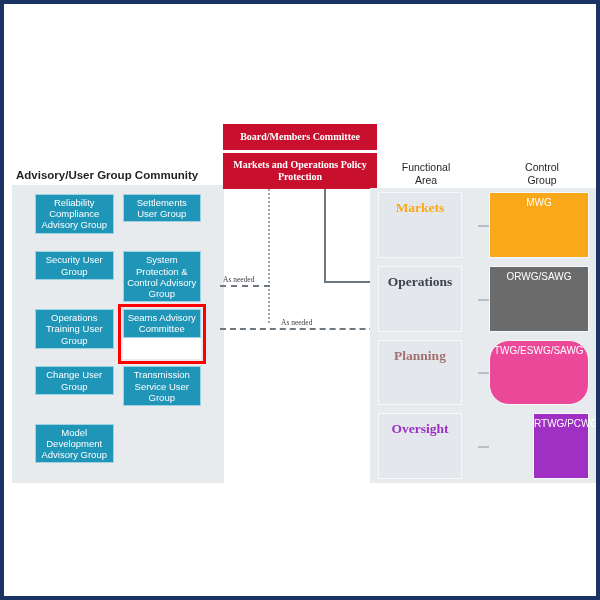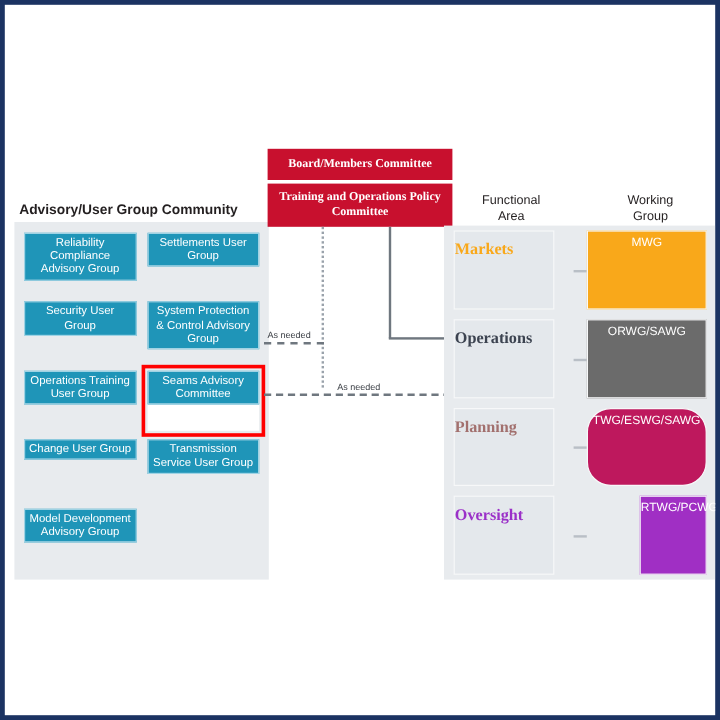--- a/index.html
+++ b/index.html
@@ -34,21 +34,21 @@
     position: absolute;
     left: 8px;
     top: 181px;
     width: 212px;
     height: 298px;
     background: #e8ebee;
   }
   .ug-grid {
     position: absolute;
     left: 0; top: 0; right: 0; bottom: 0;
-    padding: 9px 8px;
+    padding: 9px 23px;
     box-sizing: border-box;
     display: grid;
     grid-template-columns: 1fr 1fr;
     grid-template-rows: repeat(5, 1fr);
     column-gap: 9px;
     row-gap: 7px;
   }
   .ug-box {
     background: #1f95b8;
     border: 1px solid #9fd3e4;
@@ -118,20 +118,21 @@
   #conn-solid-h {
     left: 320px; top: 277px; width: 48px; height: 0;
     border-top: 2px solid #6f777f;
   }
   .conn-label {
     position: absolute;
     font-size: 7.5px;
     color: #3b3f45;
     background: transparent;
     white-space: nowrap;
+    font-family: Liberation Serif, serif;
   }
   #label-asneeded-1 { left: 219px; top: 271px; }
   #label-asneeded-2 { left: 277px; top: 314px; }
 
   
   #col-head-functional,
   #col-head-working {
     position: absolute;
     font-size: 10.5px;
     color: #231f20;
@@ -158,21 +159,21 @@
   }
   .fa-box {
     position: absolute;
     left: 8px;
     top: 4px;
     width: 84px;
     bottom: 4px;
     background: #e4e8ec;
     border: 1px solid #f7f8f9;
     box-sizing: border-box;
-    text-align: left;
+    text-align: center;
     font-family: "Liberation Serif", serif;
     font-weight: bold;
     font-size: 13.5px;
     padding-top: 7px;
   }
   .wg-box {
     position: absolute;
     left: 119px;
     top: 4px;
     right: 7px;
@@ -226,57 +227,57 @@
       <div class="ug-cell">
         <div class="ug-box">Transmission Service User Group</div>
       </div>
       <div class="ug-cell">
         <div class="ug-box">Model Development Advisory Group</div>
       </div>
     </div>
   </div>
 
   <div class="committee" id="board-committee">Board/Members Committee</div>
-  <div class="committee" id="mopc-committee">Training and Operations Policy Committee</div>
+  <div class="committee" id="mopc-committee">Markets and Operations Policy Protection</div>
 
   <div class="conn" id="conn-dotted-v"></div>
   <div class="conn" id="conn-dashed-h1"></div>
   <div class="conn" id="conn-dashed-h2"></div>
   <div class="conn" id="conn-solid-v"></div>
   <div class="conn" id="conn-solid-h"></div>
   <div class="conn-label" id="label-asneeded-1">As needed</div>
   <div class="conn-label" id="label-asneeded-2">As needed</div>
 
   <div id="col-head-functional">
     <div>Functional</div>
     <div>Area</div>
   </div>
   <div id="col-head-working">
-    <div>Working</div>
+    <div>Control</div>
     <div>Group</div>
   </div>
 
   <div id="right-panel">
 
     <div class="fa-row" style="top:0%;">
       <div class="fa-box" style="color:#f9a81a;">Markets</div>
       <div class="fa-link"></div>
       <div class="wg-box" style="background:#f9a81a;">MWG</div>
     </div>
 
     <div class="fa-row" style="top:25%;">
       <div class="fa-box" style="color:#3c4350;">Operations</div>
       <div class="fa-link"></div>
       <div class="wg-box" style="background:#6b6b6b;">ORWG/SAWG</div>
     </div>
 
     <div class="fa-row" style="top:50%;">
       <div class="fa-box" style="color:#a2706e;">Planning</div>
       <div class="fa-link"></div>
-      <div class="wg-box" style="background:#be185d;text-align:left;padding-left:4px;border-radius:20px;">TWG/ESWG/SAWG</div>
+      <div class="wg-box" style="background:#ec4899;text-align:left;padding-left:4px;border-radius:20px;">TWG/ESWG/SAWG</div>
     </div>
 
     <div class="fa-row" style="top:75%;">
       <div class="fa-box" style="color:#9b30c8;font-family:Liberation Serif, serif;">Oversight</div>
       <div class="fa-link"></div>
       <div class="wg-box" style="background:#a02fc4;margin-left:44px;">RTWG/PCWG</div>
     </div>
 
   </div>
 </div>

